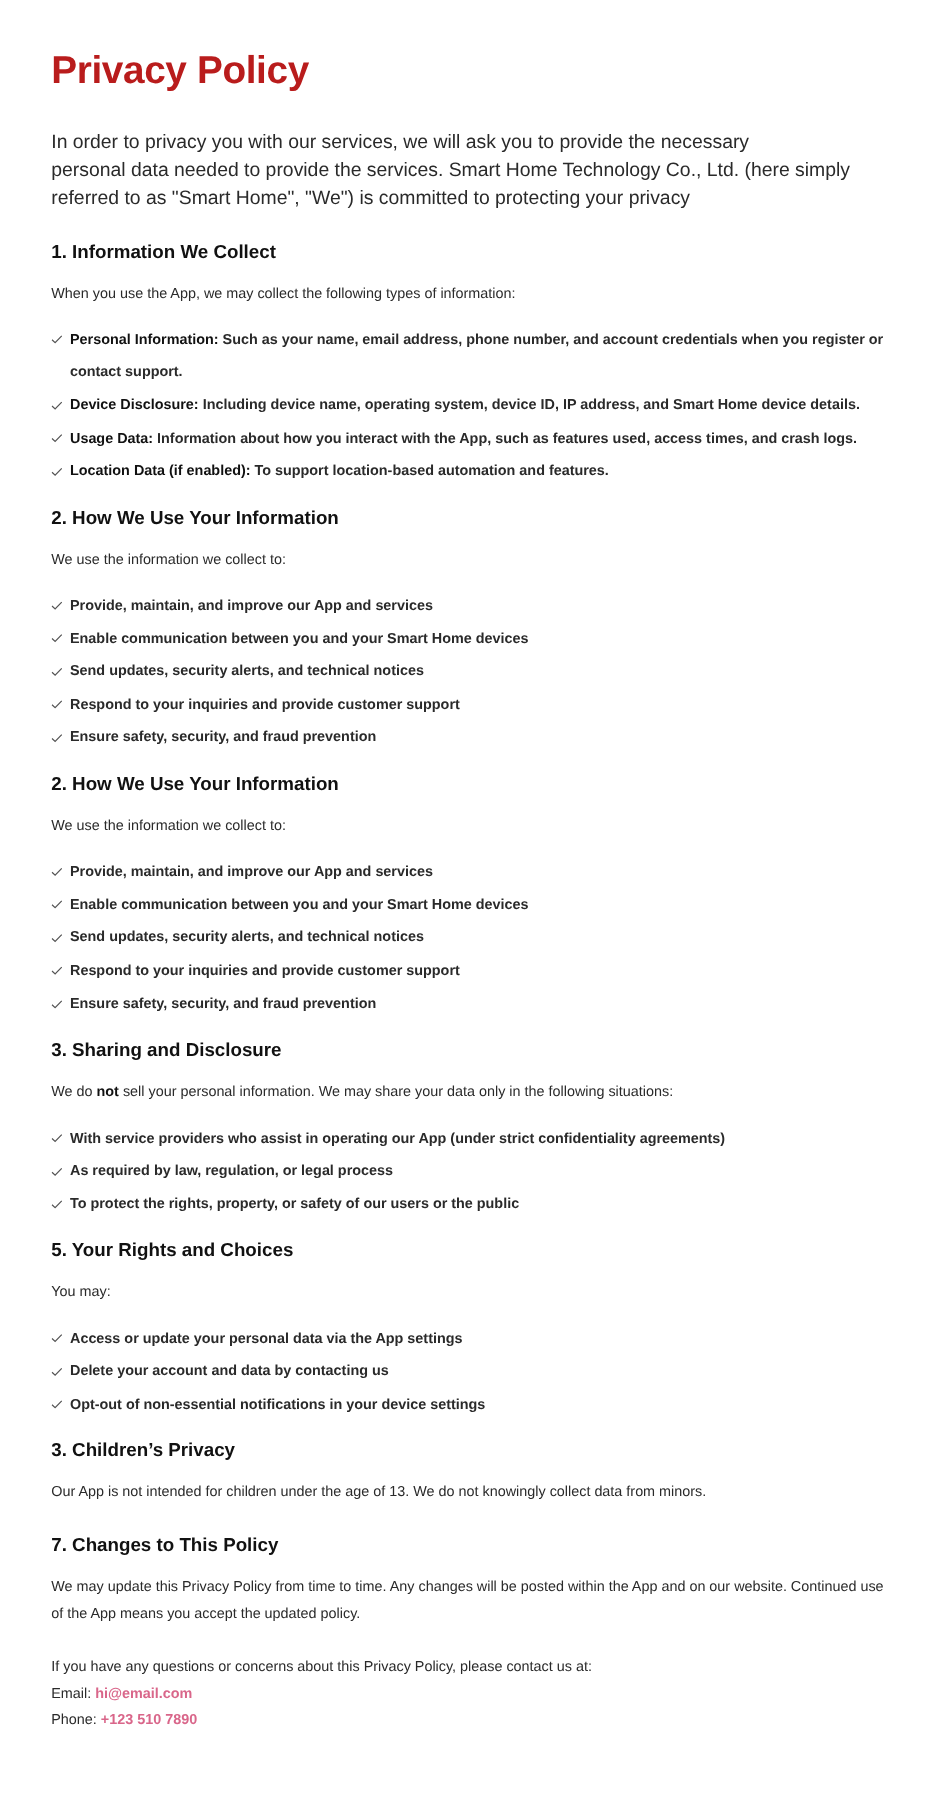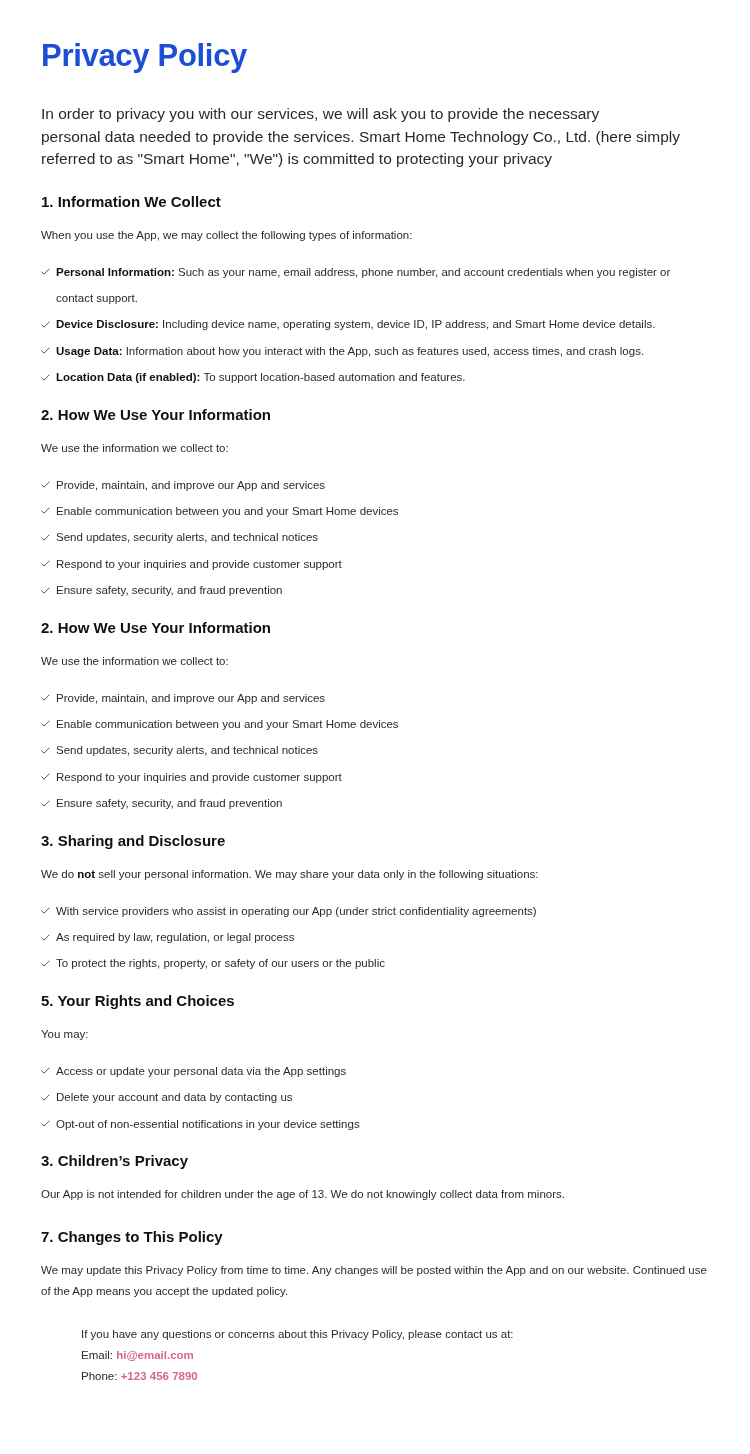--- a/index.html
+++ b/index.html
@@ -7,21 +7,21 @@
       width: 750px;
       min-height: 1454px;
       font-family: "DejaVu Sans", sans-serif;
       color: #2a2a2a;
     }
     .page { padding: 38px 41px 30px 41px; }
     h1 {
       font-family: "Liberation Sans", sans-serif;
       font-size: 31px;
       font-weight: bold;
-      color: #1d4ed8;
+      color: #b91c1c;
       margin: 0 0 29px 0;
       letter-spacing: -0.3px;
     }
     .intro {
       font-family: "Liberation Sans", sans-serif;
       font-size: 15.5px;
       line-height: 22.5px;
       color: #2a2a2a;
       margin: 0 0 21px 0;
     }
@@ -33,39 +33,39 @@
       margin: 0 0 13px 0;
       line-height: 20px;
     }
     .para {
       font-family: "Liberation Sans", sans-serif;
       font-size: 11.5px;
       line-height: 21px;
       color: #2a2a2a;
       margin: 0 0 13px 0;
     }
-    ul.checks { list-style: none; margin: 0 0 14px 0; padding: 0; }
+    ul.checks { list-style: none; margin: 0 0 14px 0; padding: 0; font-weight: bold; }
     ul.checks li {
       font-family: "Liberation Sans", sans-serif;
       font-size: 11.5px;
       line-height: 26.4px;
       color: #2a2a2a;
       padding-left: 15px;
       position: relative;
     }
     ul.checks li .chk {
       position: absolute; left: 0; top: 0;
       width: 10px; height: 26px;
       display: flex; align-items: center;
     }
     ul.checks li b { color: #111; }
     .section { margin-bottom: 6px; }
     .contact-line {
       font-family: "Liberation Sans", sans-serif;
-      font-size: 11.5px; line-height: 21px; color: #2a2a2a; margin-left: 40px;
+      font-size: 11.5px; line-height: 21px; color: #2a2a2a;
     }
     .link { color: #d9668a; font-weight: bold; text-decoration: none; }
   </style>
 </head>
 <body>
 
 <div class="page">
   <h1>Privacy Policy</h1>
   <p class="intro">
     <span>In order to privacy you with our services, we will ask you to provide the necessary</span><br>
@@ -213,15 +213,15 @@
   </div>
 
   <div class="section">
     <h2>7. Changes to This Policy</h2>
     <p class="para" style="margin-bottom:22px">We may update this Privacy Policy from time to time. Any changes will be posted within the App and on our website. Continued use of the App means you accept the updated policy.</p>
   </div>
 
   <div class="section">
     <div class="contact-line">If you have any questions or concerns about this Privacy Policy, please contact us at:</div>
     <div class="contact-line"><span>Email: </span><a class="link">hi@email.com</a></div>
-    <div class="contact-line"><span>Phone: </span><a class="link">+123 456 7890</a></div>
+    <div class="contact-line"><span>Phone: </span><a class="link">+123 510 7890</a></div>
   </div>
 </div>
 
 </body></html>

